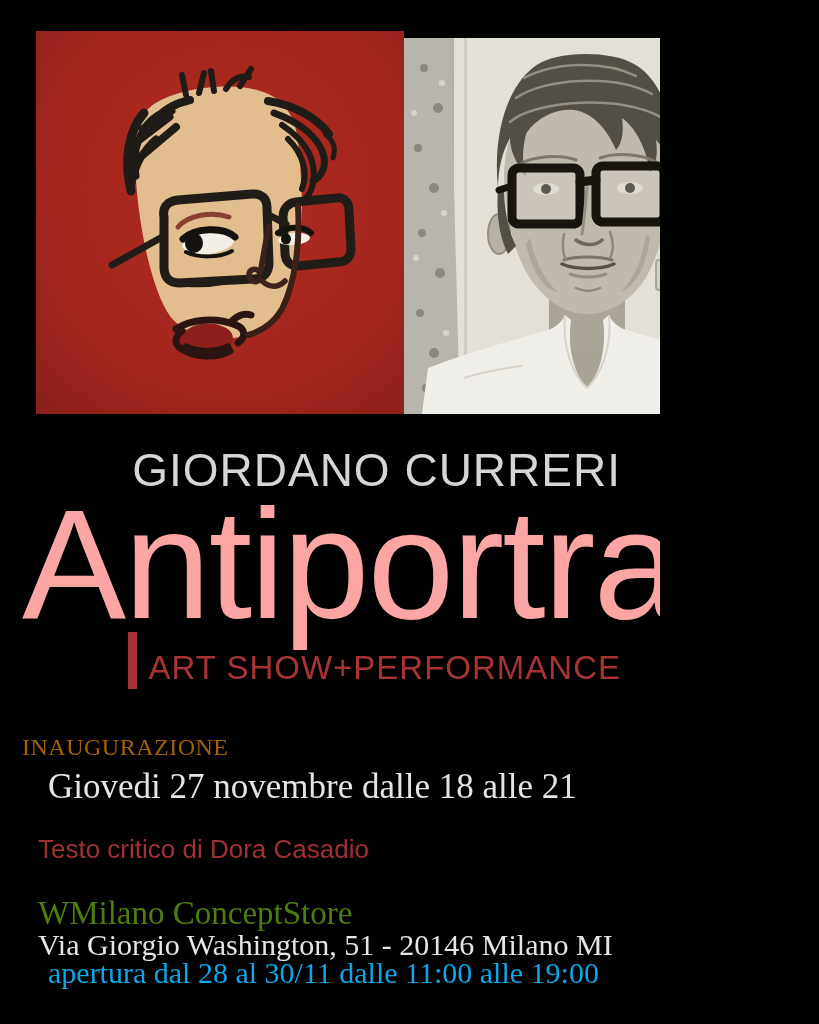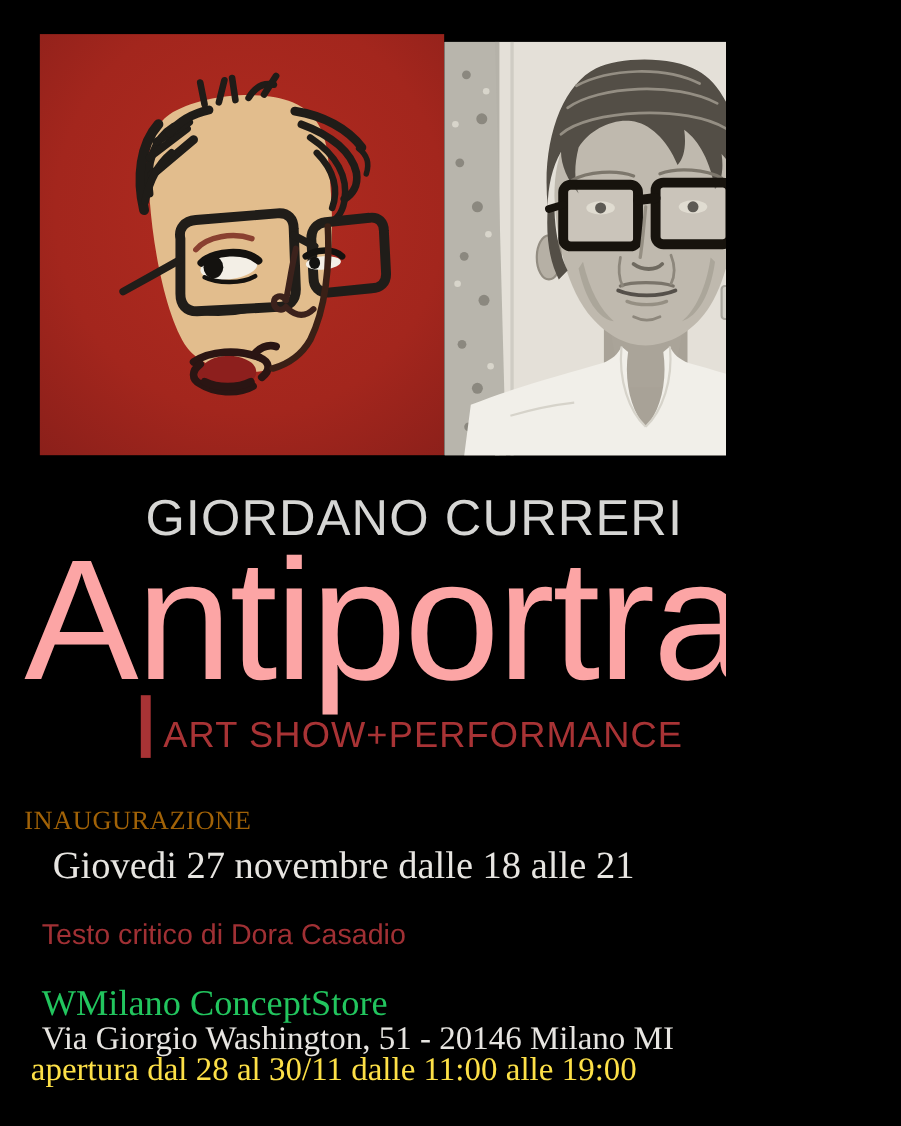--- a/index.html
+++ b/index.html
@@ -17,23 +17,23 @@
          color:#fca5a5;line-height:1;white-space:nowrap;}
   .artshow-row{top:632px;right:39px;display:flex;align-items:center;}
   .red-bar{width:9px;height:57px;background:#a83335;margin-right:11px;}
   .subtitle{margin-top:14px;font-size:33px;font-weight:300;letter-spacing:1px;
             color:#a83335;line-height:1;white-space:nowrap;}
   
   .serif{font-family:"Liberation Serif","DejaVu Serif",serif;}
   .event-heading{left:22px;top:735px;font-size:24px;color:#a16207;line-height:1;letter-spacing:.5px;}
   .event-date{left:48px;top:769px;font-size:35px;color:#e7e5e1;line-height:1;}
   .critic{left:38px;top:836px;font-size:26px;font-weight:300;color:#a03034;line-height:1;}
-  .venue-name{left:38px;top:897px;font-size:33px;color:#22c55e;line-height:1;}
+  .venue-name{left:38px;top:897px;font-size:33px;color:#4d7c0f;line-height:1;}
   .venue-address{left:38px;top:930px;font-size:30px;color:#e7e5e1;line-height:1;}
-  .venue-hours{left:28px;top:958px;font-size:30px;color:#fde047;line-height:1;font-family:Liberation Serif, serif;}
+  .venue-hours{left:48px;top:958px;font-size:30px;color:#0ea5e9;line-height:1;font-family:Liberation Serif, serif;}
   
   .logo{left:710px;top:907px;width:88px;height:88px;background:#1681a8;
         display:flex;flex-direction:column;align-items:center;justify-content:flex-start;
         font-family:"Liberation Serif","DejaVu Serif",serif;color:#b3c253;}
   .logo-w{font-size:54px;line-height:.92;margin-top:3px;}
   .logo-phon{font-size:8px;line-height:1;letter-spacing:.5px;margin-top:-2px;}
   .logo-city{font-size:12px;line-height:1.05;}
 </style>
 </head>
 <body>

